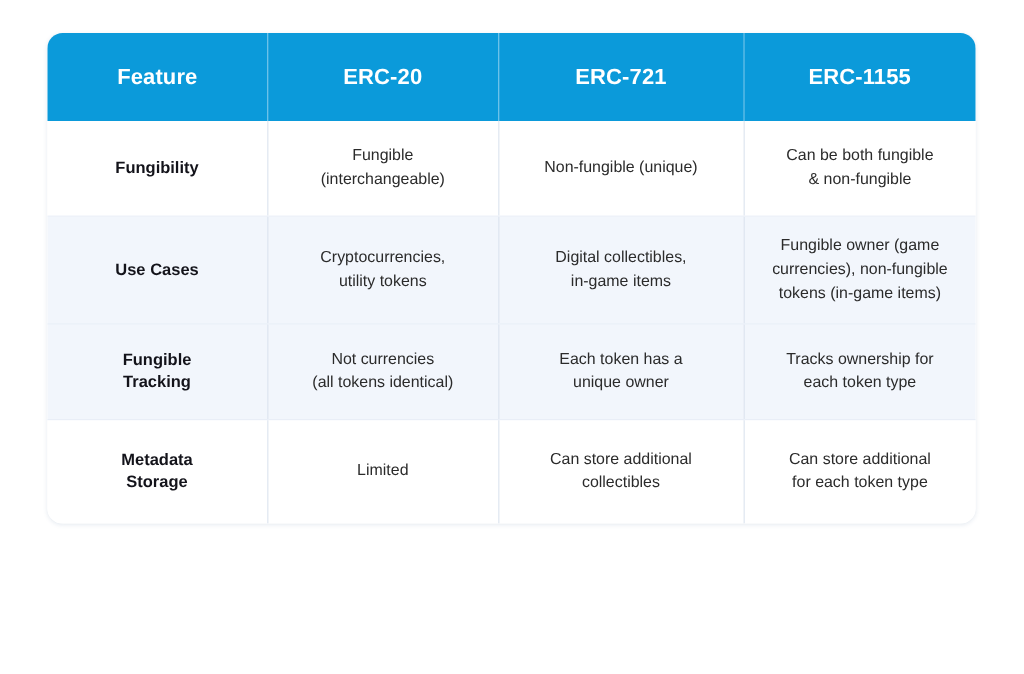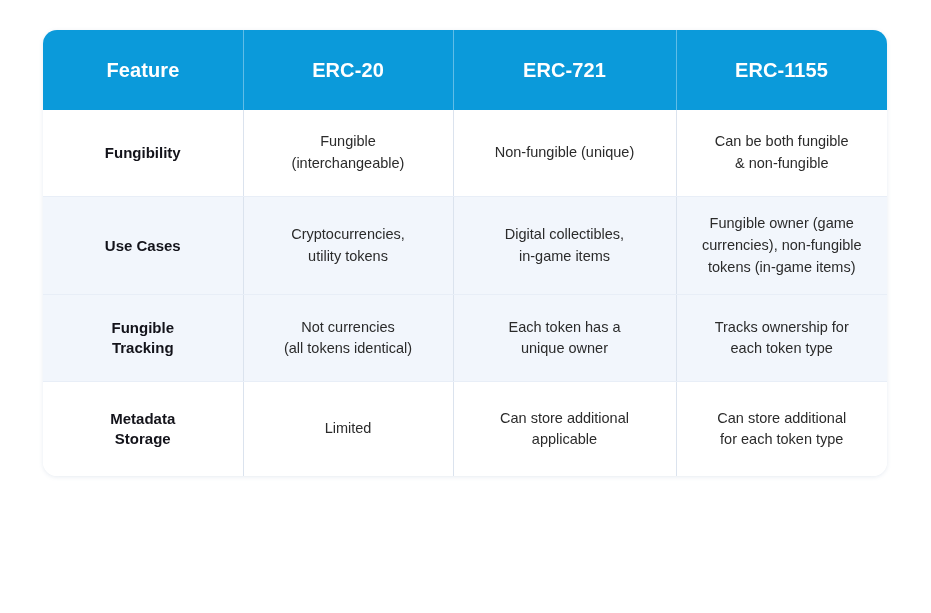--- a/index.html
+++ b/index.html
@@ -178,21 +178,21 @@
         <tr class="row-odd r4">
           <td class="feature-cell">
             <span class="cell-line">Metadata</span>
             <span class="cell-line">Storage</span>
           </td>
           <td class="divider-col">
             <span class="cell-line">Limited</span>
           </td>
           <td class="divider-col">
             <span class="cell-line">Can store additional</span>
-            <span class="cell-line">applicable</span>
+            <span class="cell-line">collectibles</span>
           </td>
           <td class="divider-col">
             <span class="cell-line">Can store additional</span>
             <span class="cell-line">for each token type</span>
           </td>
         </tr>
 
       </tbody>
     </table>
   </div>

